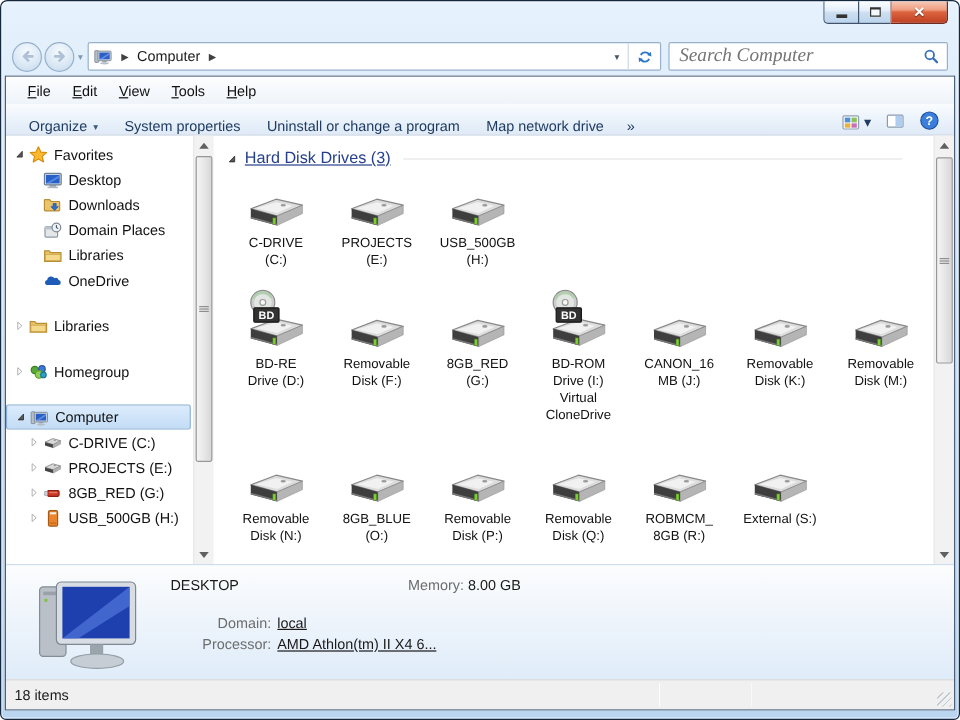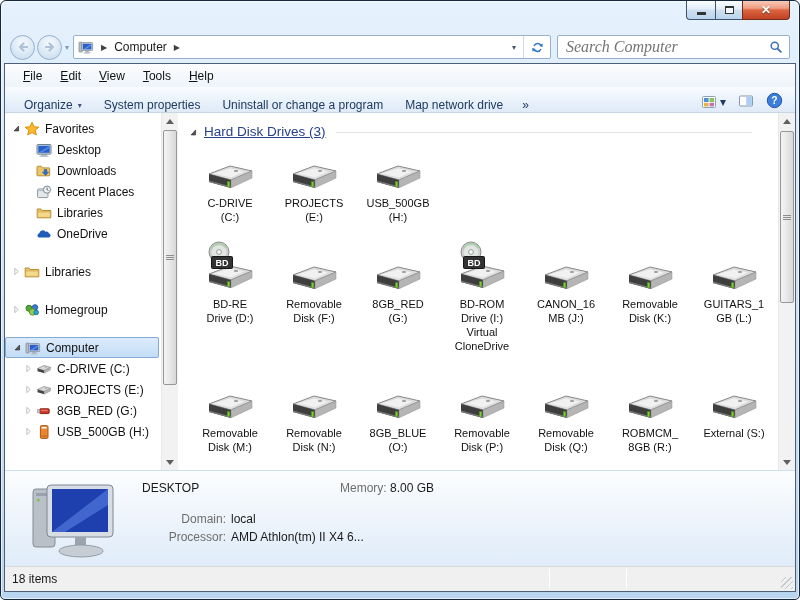--- a/index.html
+++ b/index.html
@@ -100,21 +100,21 @@
   .details{height:96px;border-top:1px solid #cfdeee;position:relative;flex:none;font-size:12px;
     background:linear-gradient(180deg,#fcfdfe,#ecf3fb 55%,#dfecf9);}
   .comp-img{position:absolute;left:20px;top:4px;}
   .dname{position:absolute;left:137px;top:10px;color:#1a1a1a;}
   .dmem{position:absolute;left:335px;top:10px;}
   .dlabel{color:#6d6d6d;text-align:right;}
   .dvalue{color:#1a1a1a;}
   .drows{position:absolute;left:0;top:39px;right:10px;}
   .drow{display:flex;line-height:18px;margin-left:38px;}
   .drow .dlabel{width:188px;text-align:right;padding-right:5px;flex:none;}
-  .drow .dvalue{white-space:nowrap;overflow:hidden;}
+  .drow .dvalue{white-space:nowrap;overflow:hidden;text-decoration:underline;}
 
   
   .statusbar{height:25px;background:#f0f0f0;border-top:1px solid #d9d9d9;display:flex;
     align-items:center;padding-left:7px;font-size:12px;color:#1a1a1a;position:relative;flex:none;}
   .sbsep{position:absolute;top:2px;bottom:2px;width:1px;background:#dcdcdc;border-right:1px solid #fff;}
   .gripdots{position:absolute;right:2px;bottom:2px;width:12px;height:12px;
     background:repeating-linear-gradient(135deg,transparent 0 3px,#b6bec6 3px 4px);opacity:.8;}
 </style>
 </head>
 <body>
@@ -257,21 +257,21 @@
             <span class="slabel">Downloads</span>
           </div>
           <div class="trow d1">
             <span class="exp"></span>
             <span class="sicon"><svg width="16" height="16" viewBox="0 0 16 16">
                 <rect x="1.5" y="5" width="10.5" height="8.6" rx="1" fill="#e4e7ea" stroke="#8d98a2"></rect>
                 <rect x="1.5" y="5" width="10.5" height="2.2" fill="#bac3cc"></rect>
                 <circle cx="11" cy="5.6" r="3.6" fill="#eef2f6" stroke="#7d8894"></circle>
                 <path d="M11 3.6 L11 5.6 L12.5 6.5" stroke="#4a5560" stroke-width=".9" fill="none"></path>
               </svg></span>
-            <span class="slabel">Recent Places</span>
+            <span class="slabel">Domain Places</span>
           </div>
           <div class="trow d1">
             <span class="exp"></span>
             <span class="sicon"><svg width="16" height="16" viewBox="0 0 16 16">
                 <path d="M1.2 4 L5 4 L6.2 5.5 L14.8 5.5 L14.8 12.8 L1.2 12.8 Z" fill="#e8c466" stroke="#b98e35"></path>
                 <rect x="1.8" y="7" width="12.4" height="5.2" fill="#f4d98b" stroke="#c9a04a" stroke-width=".6"></rect>
               </svg></span>
             <span class="slabel">Libraries</span>
           </div>
           <div class="trow d1">
@@ -554,36 +554,20 @@
   <polygon points="9,14.5 26,9.5 40,12.5 27,18.5" fill="#f1f1f1"></polygon>
   <ellipse cx="32" cy="12" rx="2.2" ry="1.1" fill="#9b9b9b"></ellipse>
   <polygon points="5,15 27,21 27,29 5,23" fill="#3e3e3e"></polygon>
   <polygon points="5,21.6 27,27.6 27,29 5,23" fill="#787878"></polygon>
   <polygon points="27,21 48,12 48,19 27,28.8" fill="#b5b5b5" stroke="#8d8d8d" stroke-width=".5"></polygon>
   <rect x="23.4" y="22.6" width="2.4" height="5.2" fill="#7cd131" stroke="#4e8f1d" stroke-width=".4"></rect>
                   </g>
                 </svg>
               </div>
               <div class="glabel">Removable<br>Disk (K:)</div>
-            </div>
-            <div class="gitem">
-              <div class="ibox2">
-                <svg width="52" height="36" viewBox="0 0 52 36">
-                  <g transform="translate(0,1)">
-  <polygon points="5,15 26,7 48,12 27,21" fill="#dcdcdc" stroke="#878787" stroke-linejoin="round"></polygon>
-  <polygon points="9,14.5 26,9.5 40,12.5 27,18.5" fill="#f1f1f1"></polygon>
-  <ellipse cx="32" cy="12" rx="2.2" ry="1.1" fill="#9b9b9b"></ellipse>
-  <polygon points="5,15 27,21 27,29 5,23" fill="#3e3e3e"></polygon>
-  <polygon points="5,21.6 27,27.6 27,29 5,23" fill="#787878"></polygon>
-  <polygon points="27,21 48,12 48,19 27,28.8" fill="#b5b5b5" stroke="#8d8d8d" stroke-width=".5"></polygon>
-  <rect x="23.4" y="22.6" width="2.4" height="5.2" fill="#7cd131" stroke="#4e8f1d" stroke-width=".4"></rect>
-                  </g>
-                </svg>
-              </div>
-              <div class="glabel">GUITARS_1<br>GB (L:)</div>
             </div>
             <div class="gitem">
               <div class="ibox2">
                 <svg width="52" height="36" viewBox="0 0 52 36">
                   <g transform="translate(0,1)">
   <polygon points="5,15 26,7 48,12 27,21" fill="#dcdcdc" stroke="#878787" stroke-linejoin="round"></polygon>
   <polygon points="9,14.5 26,9.5 40,12.5 27,18.5" fill="#f1f1f1"></polygon>
   <ellipse cx="32" cy="12" rx="2.2" ry="1.1" fill="#9b9b9b"></ellipse>
   <polygon points="5,15 27,21 27,29 5,23" fill="#3e3e3e"></polygon>
   <polygon points="5,21.6 27,27.6 27,29 5,23" fill="#787878"></polygon>

